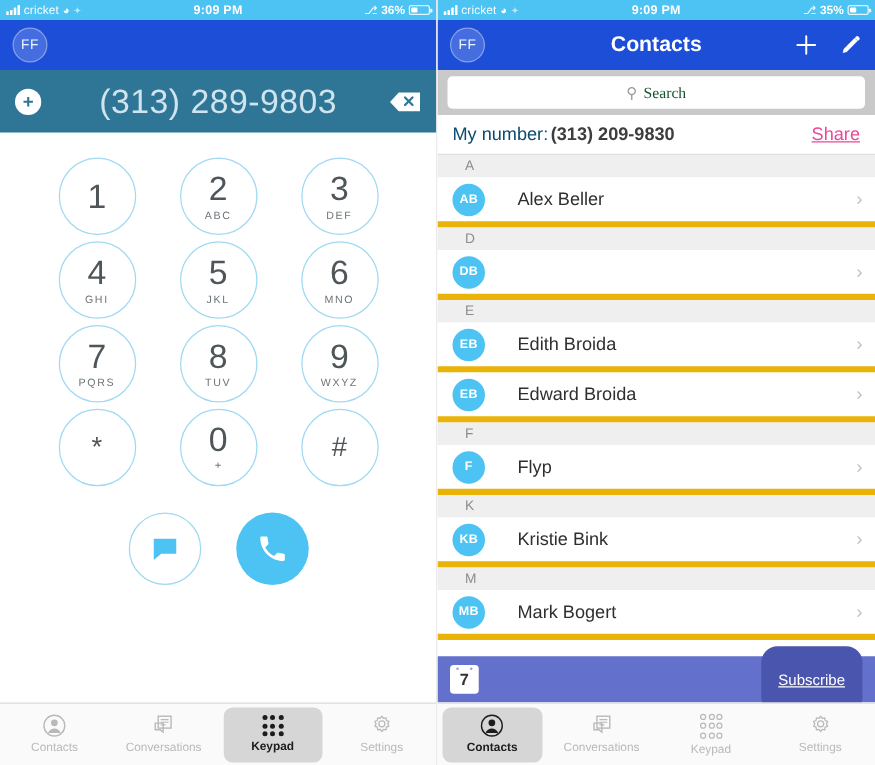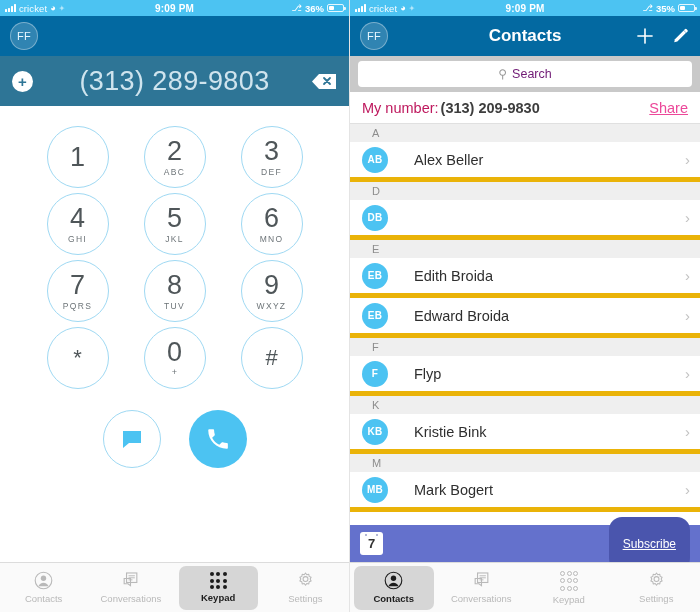--- a/index.html
+++ b/index.html
@@ -45,21 +45,21 @@
   }
   .sb-batt::after {
     content: ""; position: absolute; right: -3px; top: 2.2px;
     width: 1.6px; height: 3px; background: rgba(255,255,255,.85);
     border-radius: 0 1px 1px 0;
   }
   .sb-batt span { display: block; height: 100%; background: #fff; border-radius: 1px; }
 
   
   .navbar {
-    height: 40px; background: #0369a1; display: flex;
+    height: 40px; background: #1d4ed8; display: flex;
     align-items: center; padding: 0 10px; position: relative;
   }
   .avatar {
     width: 28px; height: 28px; border-radius: 50%;
     background: rgba(255,255,255,.18); border: 1px solid rgba(255,255,255,.35);
     color: #e8f7ff; font-size: 11px; display: flex;
     align-items: center; justify-content: center; letter-spacing: .4px;
   }
   .nav-title {
     position: absolute; left: 0; right: 0; text-align: center;
@@ -116,28 +116,28 @@
     display: flex; align-items: center; justify-content: center;
   }
 
   
   .searchwrap { background: #c9c9c9; padding: 5px 8px; }
   .searchbox {
     background: #fff; border-radius: 4px; height: 26px;
     display: flex; align-items: center; justify-content: center; gap: 5px;
   }
   .searchbox .s-ico { color: #9a9a9a; font-size: 12px; }
-  .searchbox .s-ph { color: #701a75; font-size: 12.5px; }
+  .searchbox .s-ph { color: #14532d; font-size: 12.5px; font-family: Liberation Serif, serif; }
 
   
   .mynumber {
     height: 32px; display: flex; align-items: center;
     padding: 0 12px; background: #fff; border-bottom: 1px solid #e0e0e0;
   }
-  .mn-label { color: #be185d; font-size: 14.5px; }
+  .mn-label { color: #0c4a6e; font-size: 14.5px; }
   .mn-value { color: #3d3d3d; font-size: 14.5px; font-weight: bold; margin-left: 2px; }
   .mn-share {
     margin-left: auto; color: #ec4899; font-size: 14.5px;
     text-decoration: underline;
   }
 
   
   .contacts-list { background: #fff; }
   .sec-head {
     height: 18px; background: #efefef; color: #8d8d8d;

